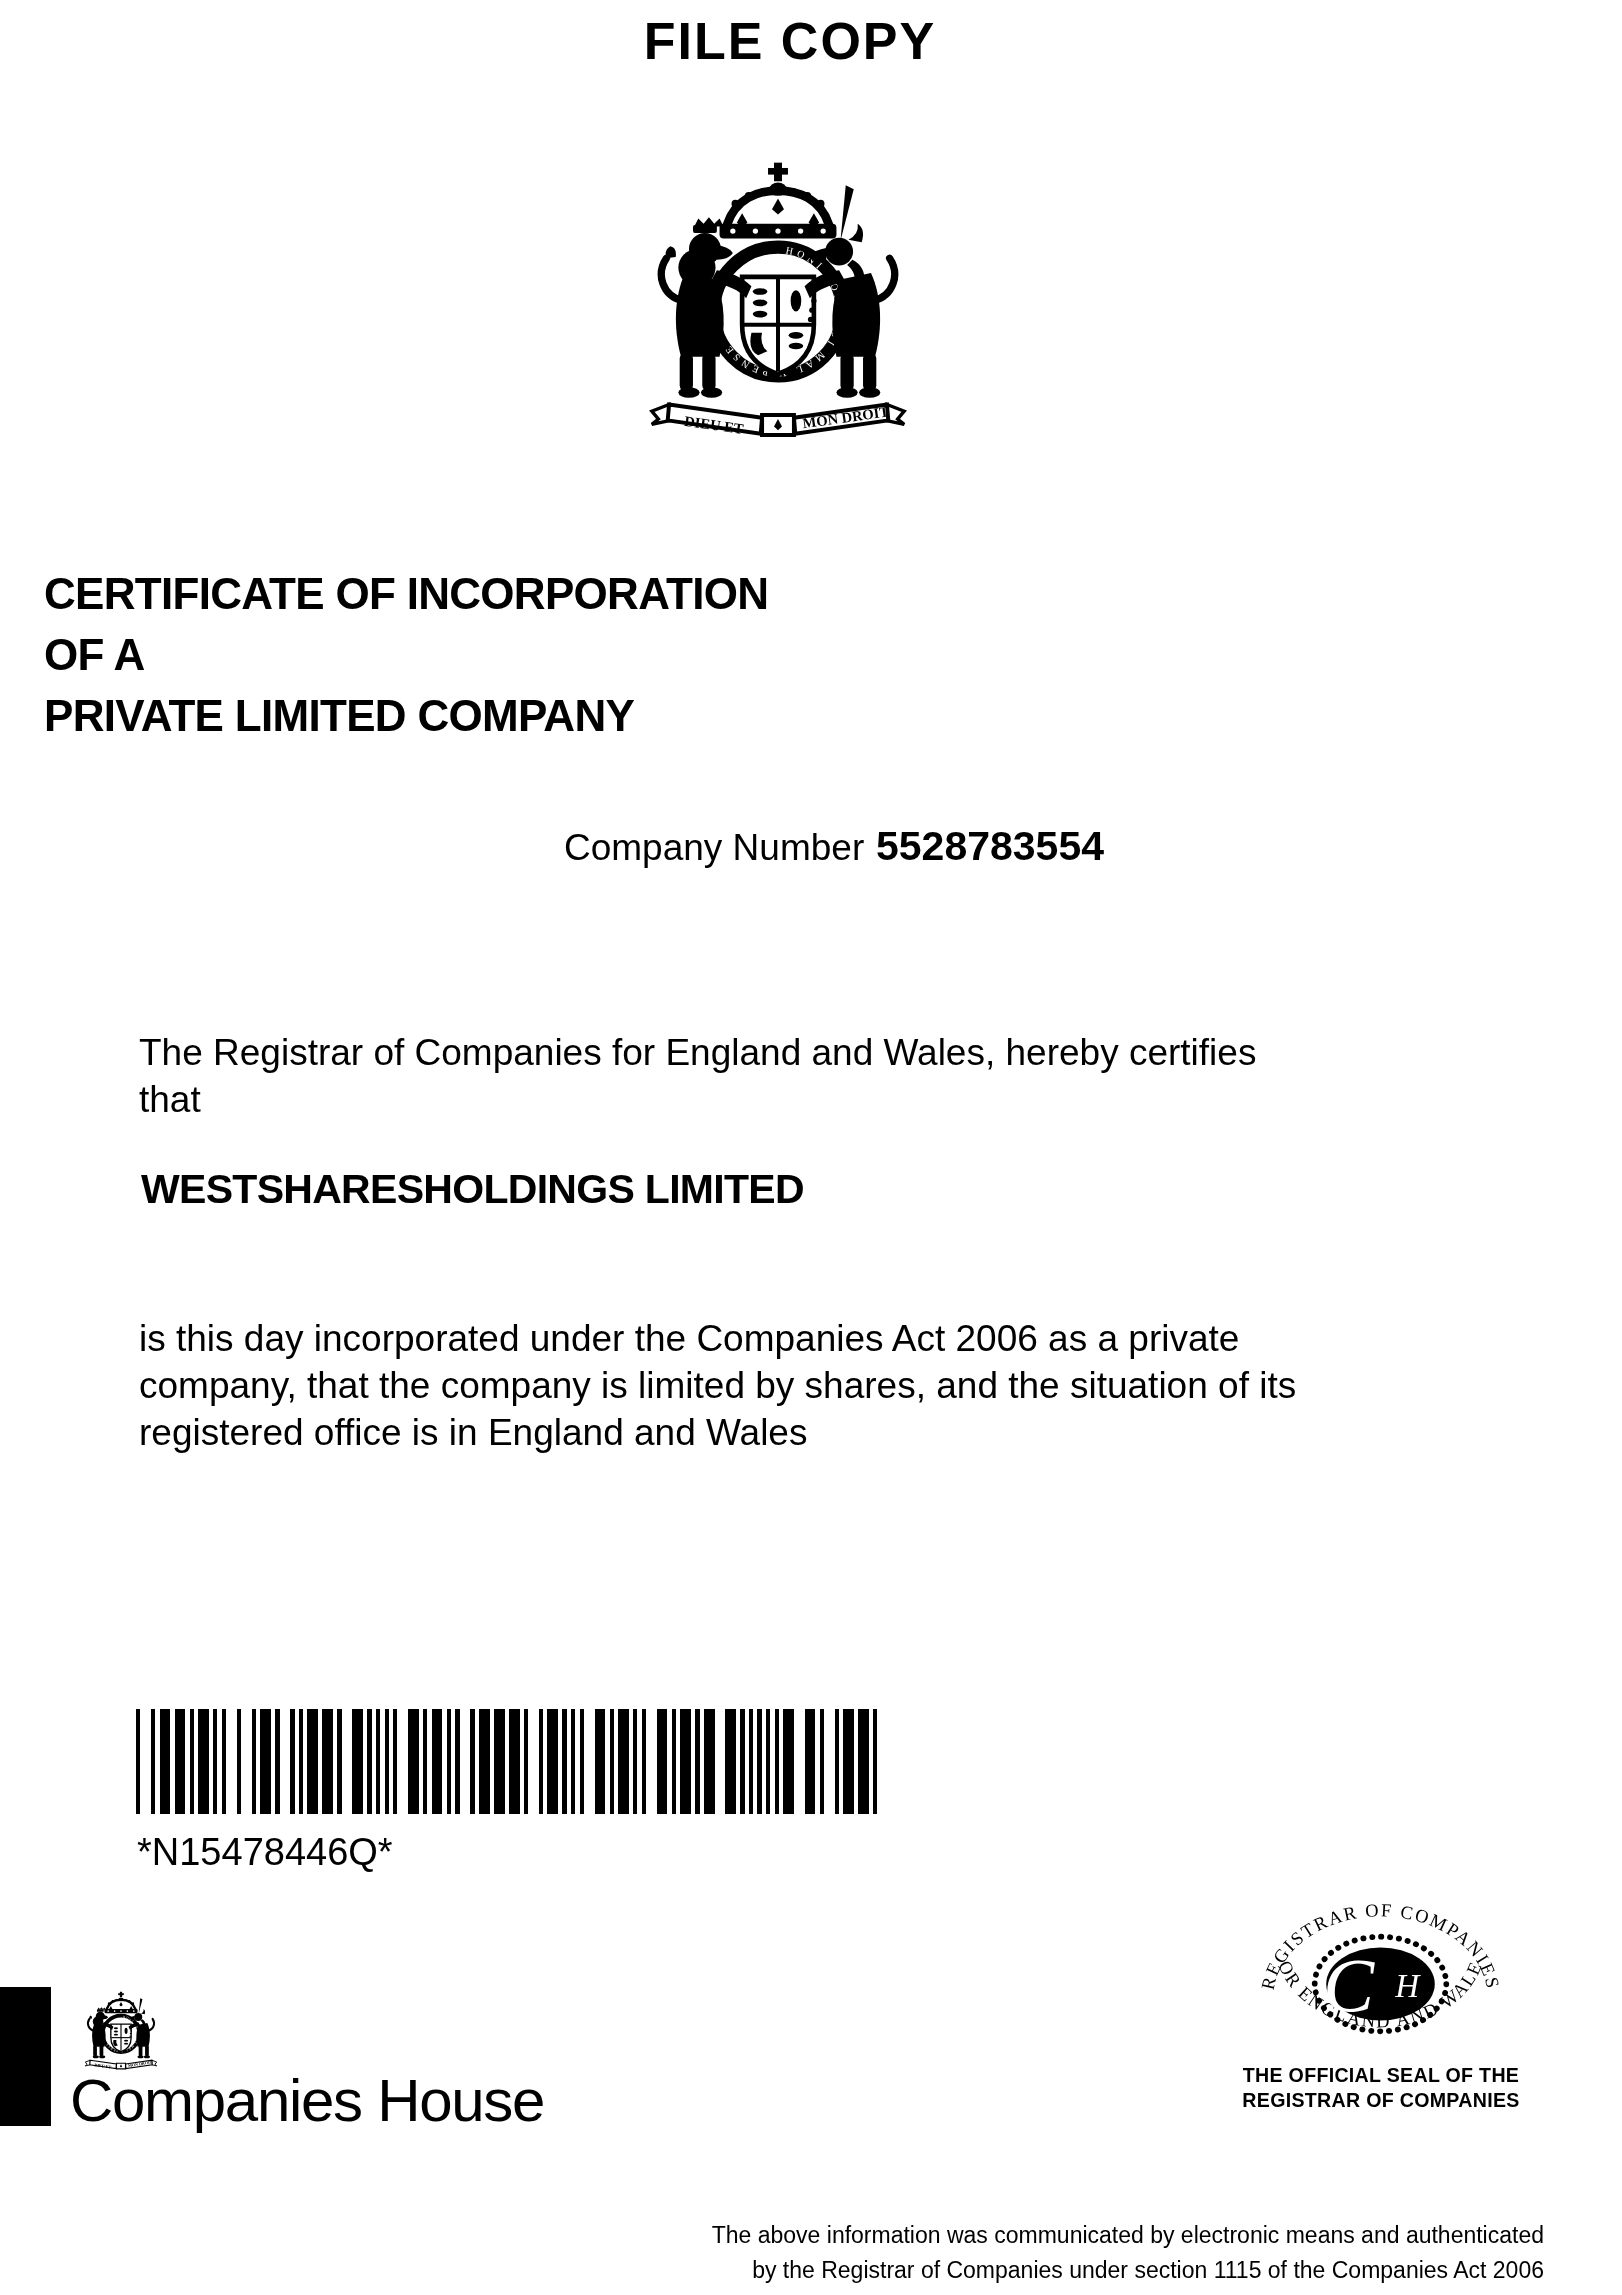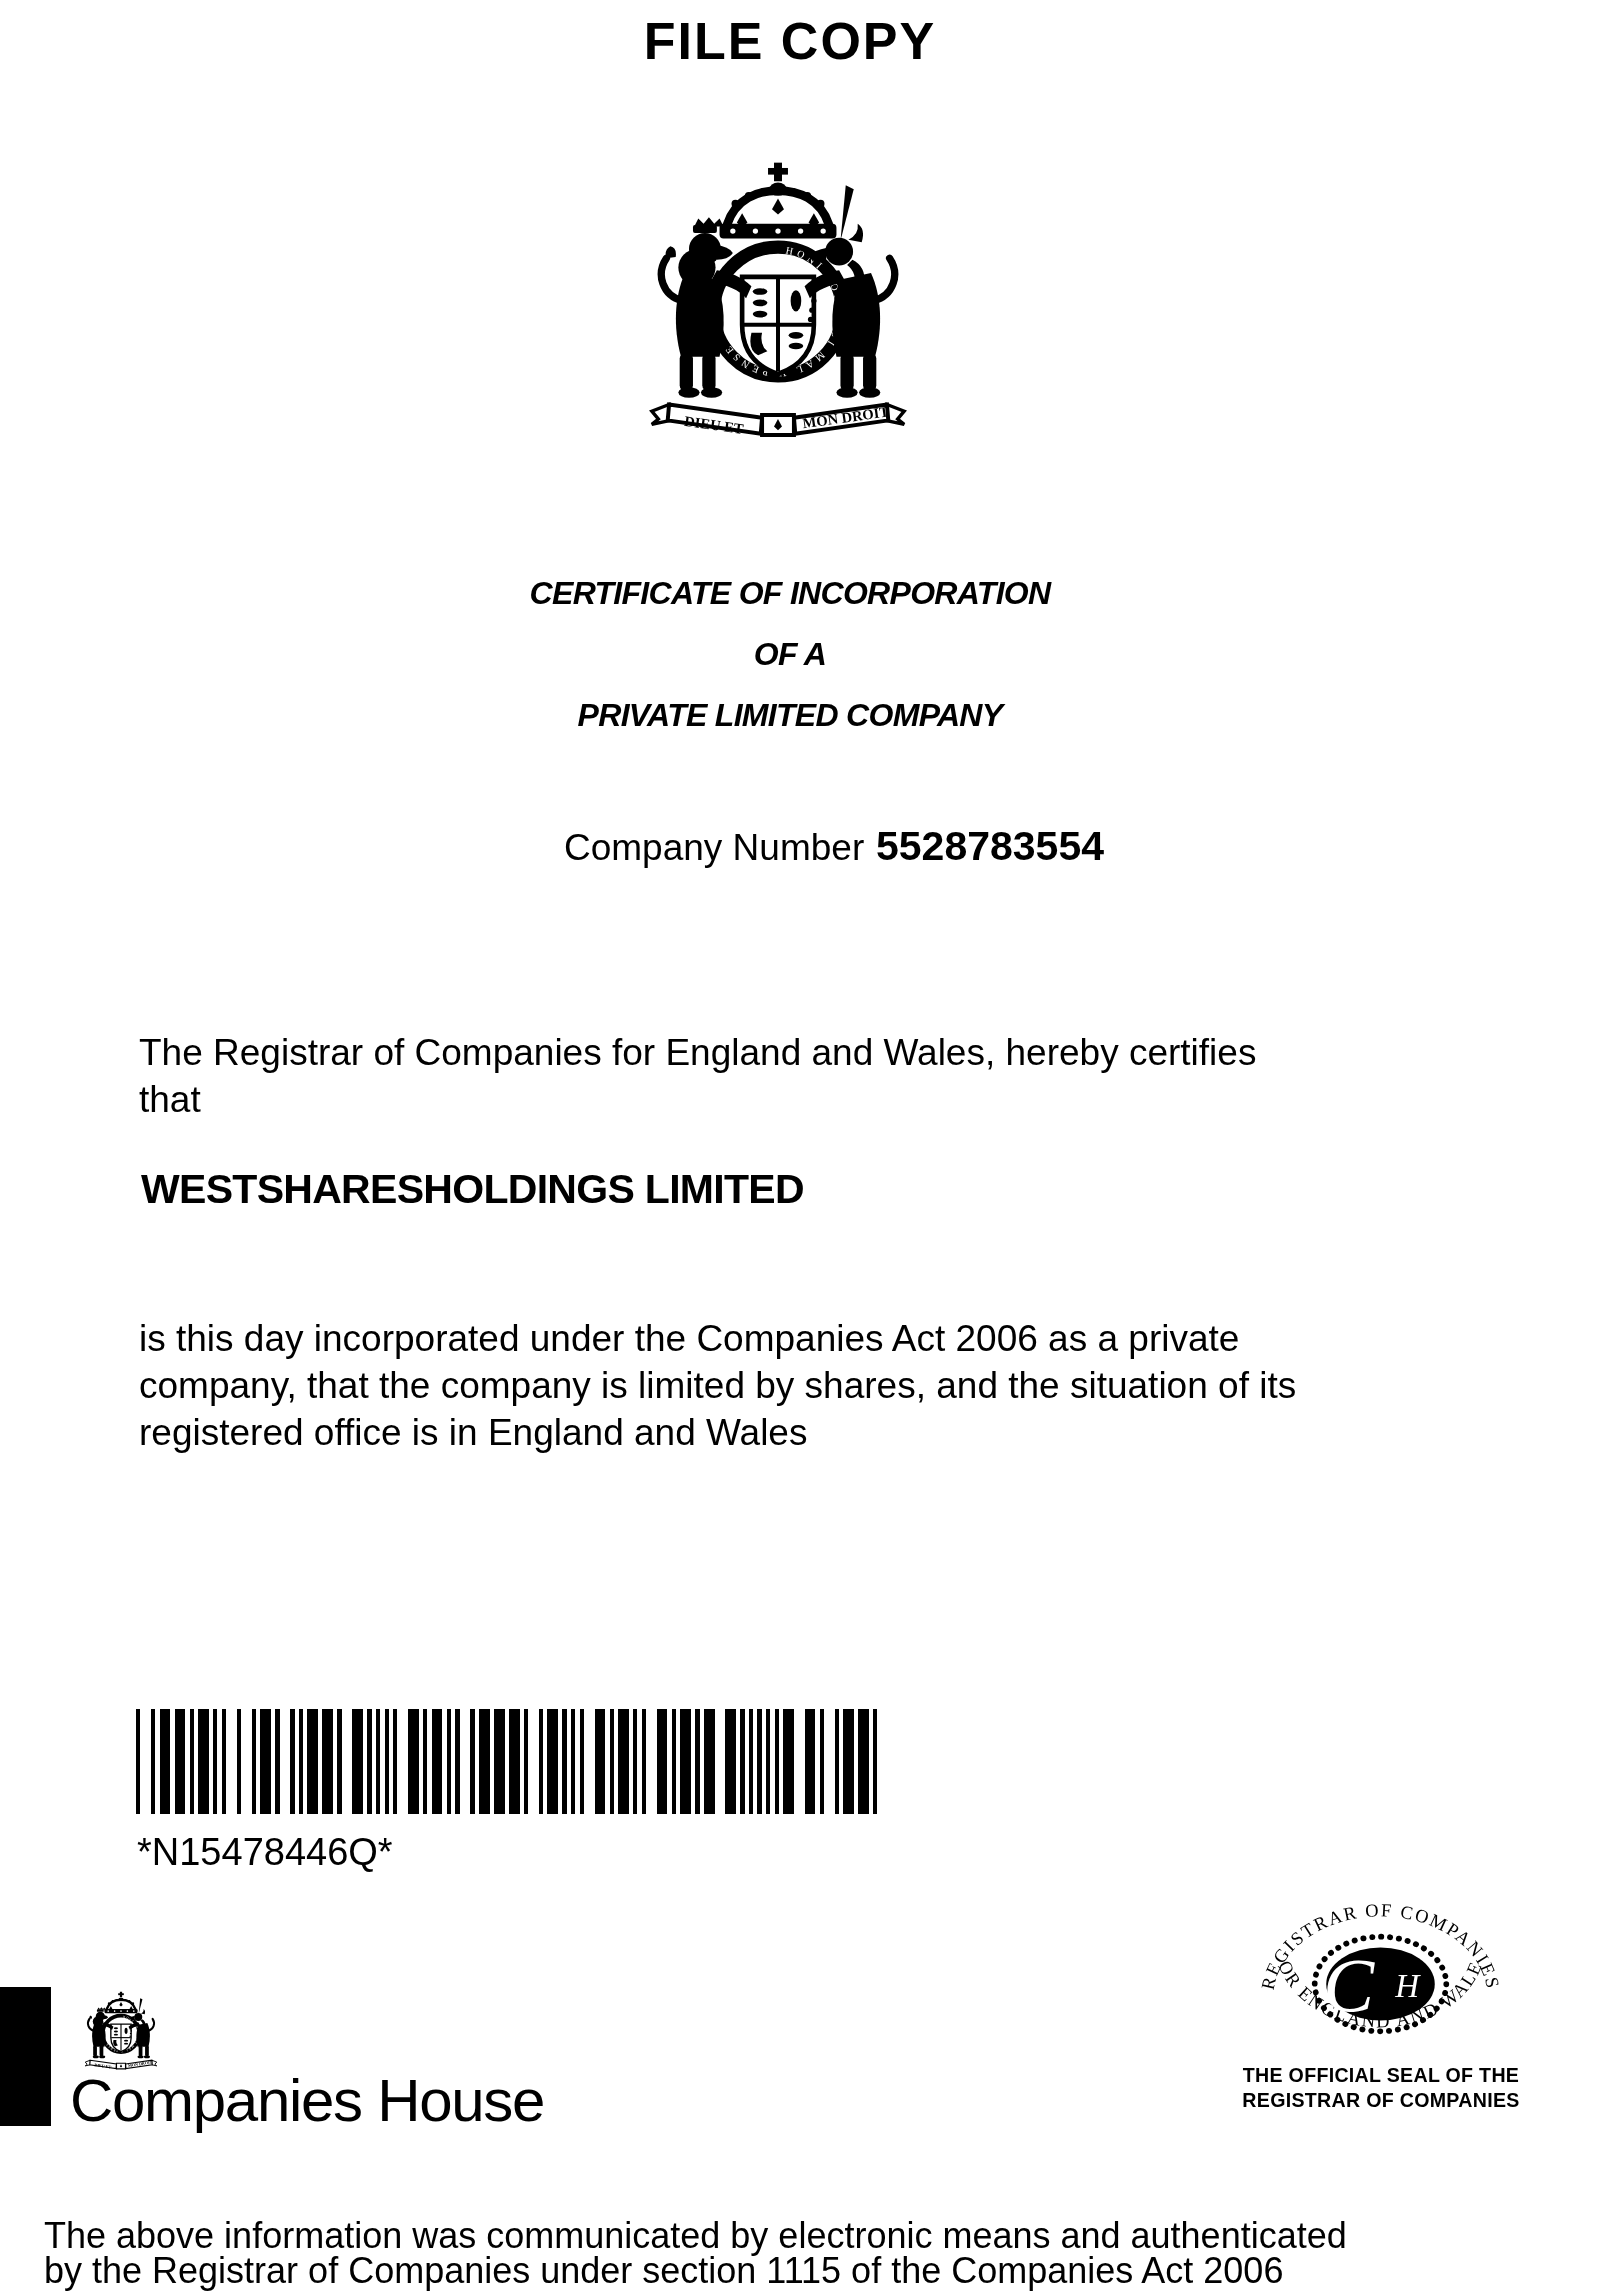--- a/index.html
+++ b/index.html
@@ -15,22 +15,22 @@
 
   .stamp{
     top:10.5px;left:0;width:1492px;
     font-size:52px;font-weight:bold;letter-spacing:2px;
     text-align:center;
   }
   .arms-main{top:160px;left:561px;}
 
   .cert-title{
     top:563px;left:0;width:1492px;
-    font-size:32px;font-weight:bold;line-height:61px;
-    text-align:center;letter-spacing:-0.7px;font-style:italic;
+    font-size:44px;font-weight:bold;line-height:61px;
+    letter-spacing:-0.7px;
   }
   .company-number-line{
     top:823px;left:0;width:1492px;text-align:center;
     font-size:37px;
     margin-left:44px;
   }
   .company-number-line .num{font-size:41px;font-weight:bold;margin-left:11.8px;}
 
   .certify{top:1029px;left:95px;font-size:37px;line-height:47px;}
   .company-name{top:1166px;left:97px;font-size:41px;font-weight:bold;letter-spacing:-0.7px;}
@@ -52,21 +52,21 @@
 
   .seal-svg{top:1888px;left:1196px;}
   .seal-caption{
     top:2063px;left:1190px;width:294px;
     font-size:19.6px;font-weight:bold;line-height:25px;
     text-align:center;letter-spacing:0.3px;
   }
 
   .footer{
     top:2218px;left:0;width:1500px;
-    font-size:36px;line-height:35px;text-align:left;
+    font-size:23px;line-height:35px;text-align:right;
   }
 </style>
 </head>
 <body>
 
 <svg width="0" height="0" style="position:absolute">
   <defs>
     <symbol id="royal-arms" viewBox="0 0 520 420">
 
       <g fill="#000">

